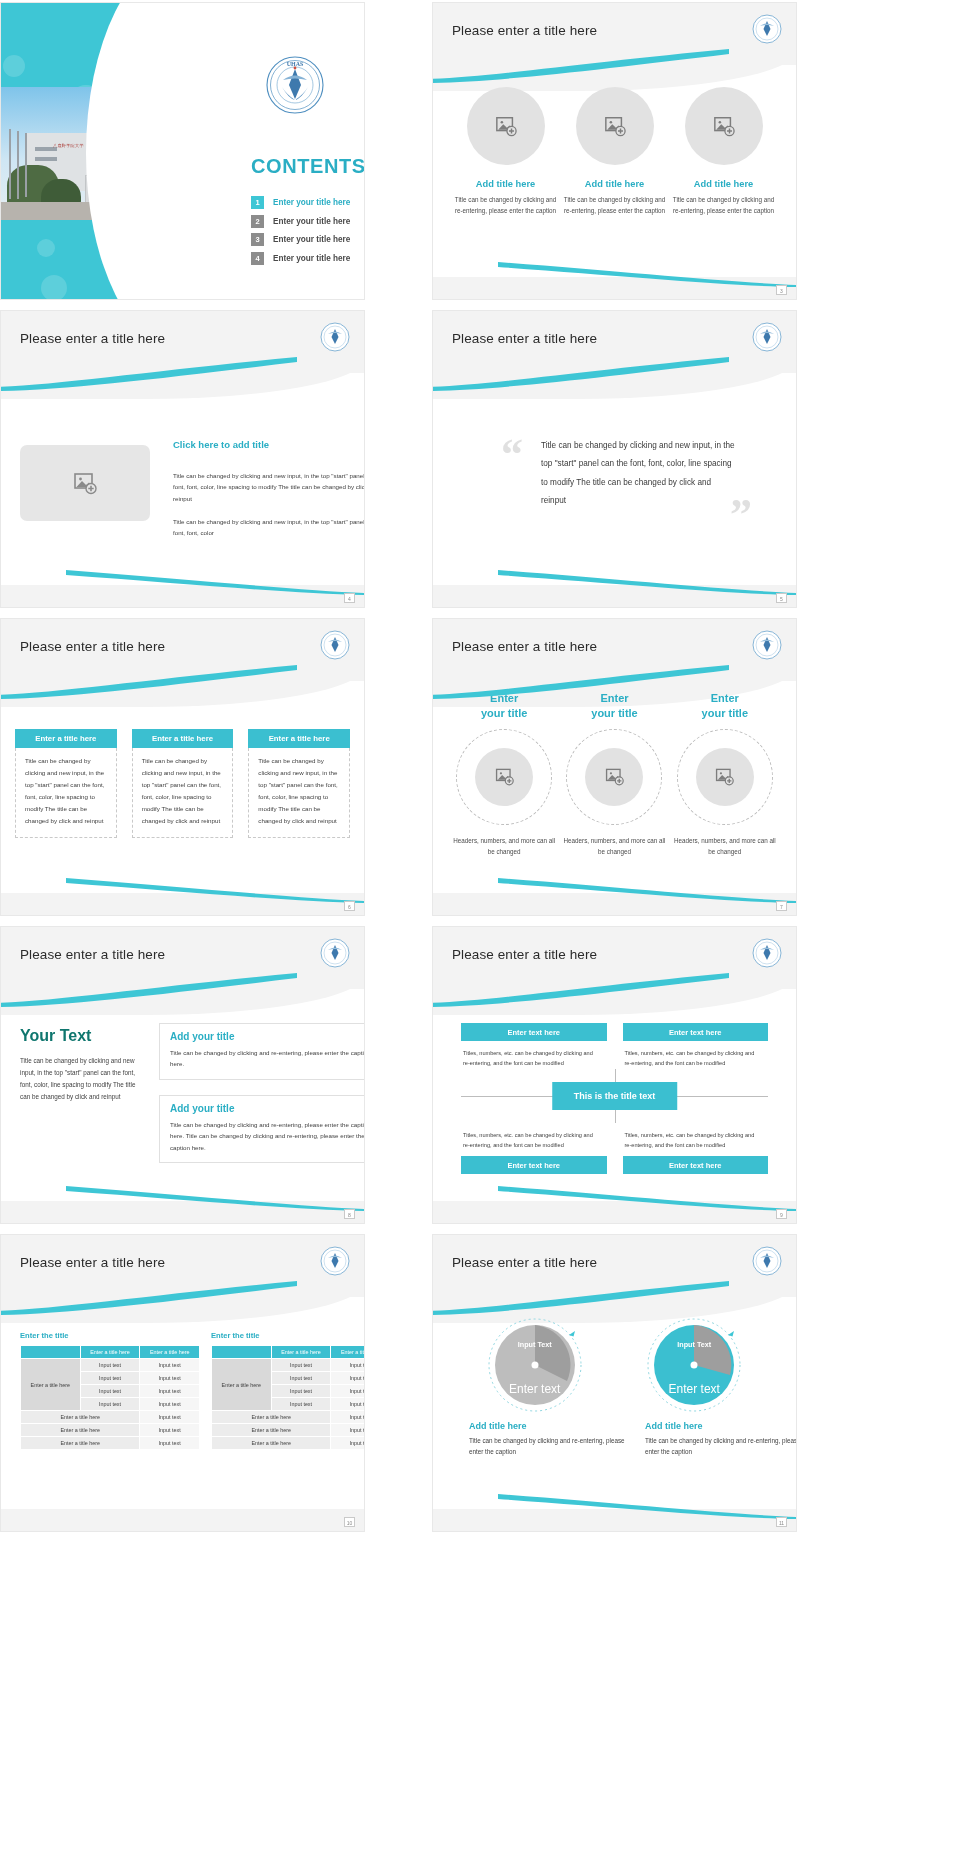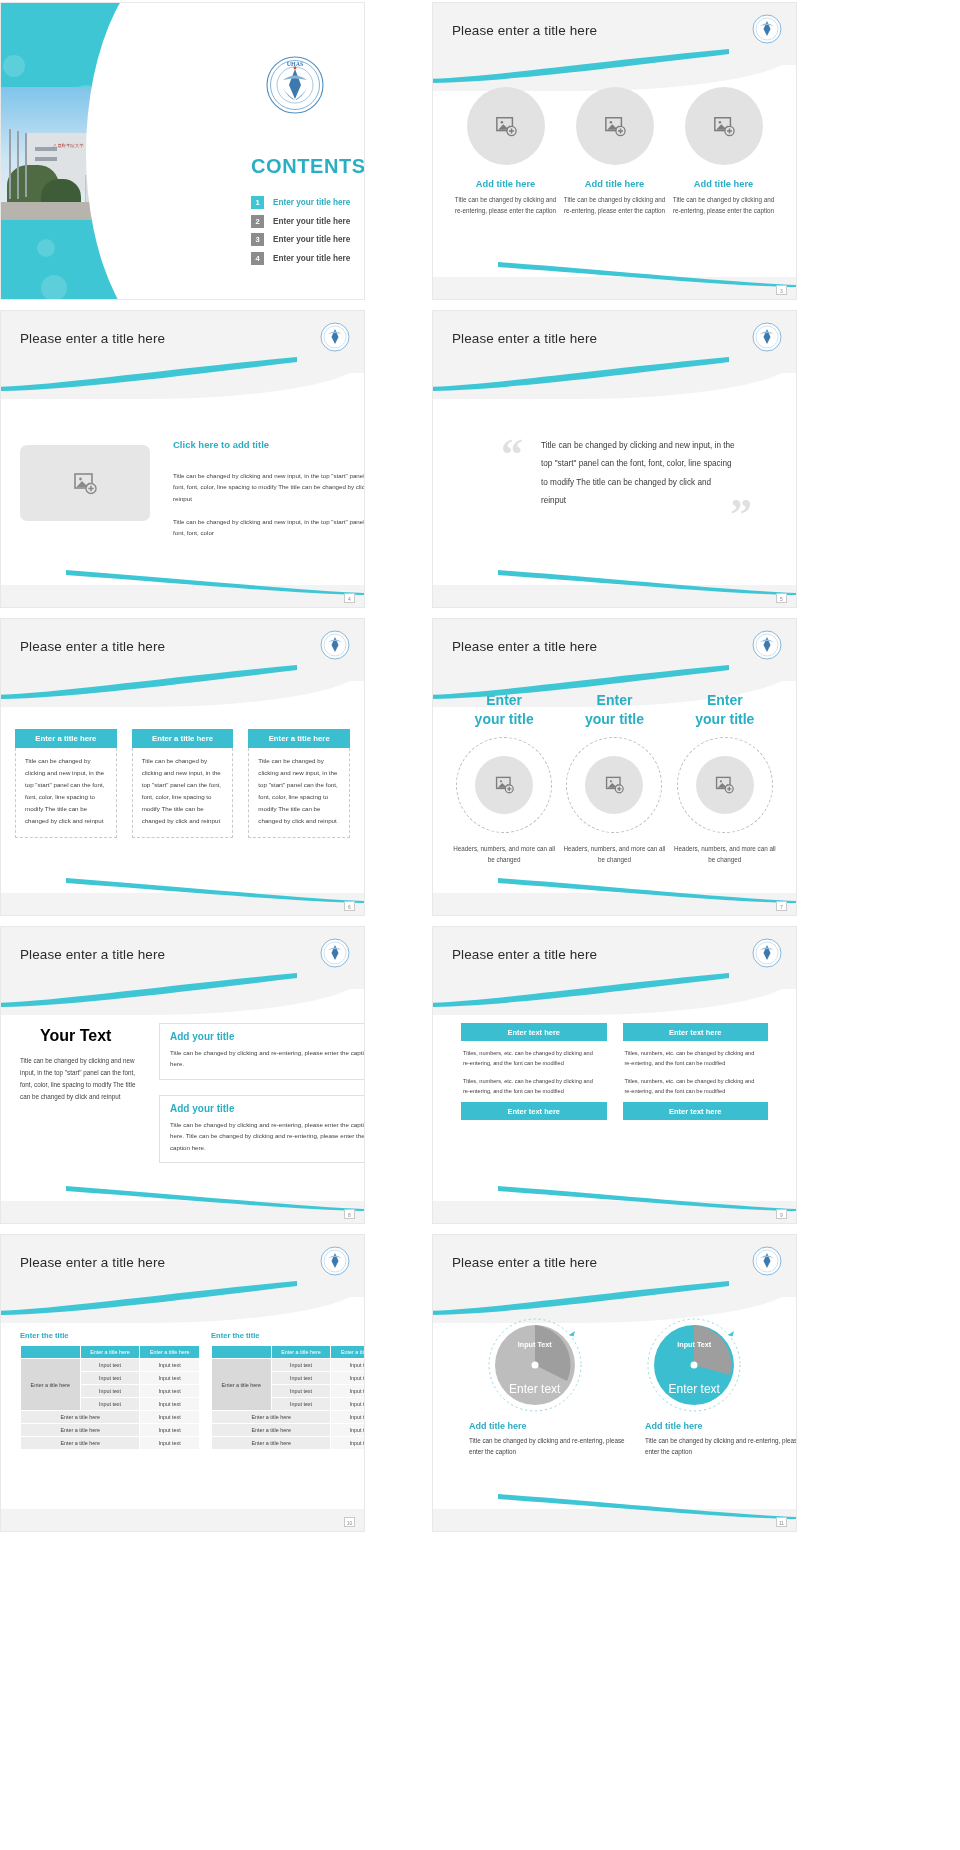--- a/index.html
+++ b/index.html
@@ -156,33 +156,33 @@
     text-align:center; padding:5px 0;
   }
   .card-b {
     border-left:1px dashed #c9c9c9; border-right:1px dashed #c9c9c9; border-bottom:1px dashed #c9c9c9;
     padding:7px 9px 9px; font-size:6.2px; color:#3f3f3f; line-height:1.95;
   }
 
   
   .dash3 { position:absolute; left:0; top:72px; width:100%; display:flex; justify-content:space-around; padding:0 16px; }
   .dash-col { width:112px; text-align:center; position:relative; }
-  .dash-t { font-size:14px; font-weight:700; color:#2aaec4; line-height:1.35; margin-bottom:8px; }
+  .dash-t { font-size:11px; font-weight:700; color:#2aaec4; line-height:1.35; margin-bottom:8px; }
   .dash-ring {
     width:96px; height:96px; border-radius:50%; border:1px dashed #bdbdbd;
     margin:0 auto; display:flex; align-items:center; justify-content:center; position:relative;
   }
   .dash-in {
     width:58px; height:58px; border-radius:50%; background:#e2e2e2;
     display:flex; align-items:center; justify-content:center;
   }
   .dash-p { font-size:6.3px; color:#4c4c4c; line-height:1.85; margin-top:10px; }
 
   
-  .yt-h { position:absolute; left:19px; top:100px; font-size:16px; font-weight:700; color:#000000;margin-left:20px; }
+  .yt-h { position:absolute; left:19px; top:100px; font-size:16px; font-weight:700; color:#0f766e; }
   .yt-p { position:absolute; left:19px; top:128px; width:125px; font-size:6.3px; color:#3f3f3f; line-height:1.9; }
   .yt-box { position:absolute; left:158px; width:232px; border:1px solid #e0e0e0; padding:7px 10px 9px; }
   .yt-box1 { top:96px; }
   .yt-box2 { top:168px; }
   .yt-bh { font-size:10px; font-weight:700; color:#2aaec4; margin-bottom:5px; }
   .yt-bp { font-size:6.2px; color:#3f3f3f; line-height:1.85; }
 
   
   .q4 { position:absolute; left:28px; top:96px; right:28px; }
   .q4-row { display:flex; gap:16px; }
@@ -615,20 +615,25 @@
 
     <div class="q4">
       <div class="q4-row">
         <div class="q4-bar">Enter text here</div>
         <div class="q4-bar">Enter text here</div>
       </div>
       <div class="q4-row">
         <div class="q4-cell">Titles, numbers, etc. can be changed by clicking and re-entering, and the font can be modified</div>
         <div class="q4-cell">Titles, numbers, etc. can be changed by clicking and re-entering, and the font can be modified</div>
       </div>
+      <div class="q4-mid">
+        <div class="q4-line"></div>
+        <div class="q4-vline"></div>
+        <div class="q4-pill">This is the title text</div>
+      </div>
       <div class="q4-row">
         <div class="q4-cell">Titles, numbers, etc. can be changed by clicking and re-entering, and the font can be modified</div>
         <div class="q4-cell">Titles, numbers, etc. can be changed by clicking and re-entering, and the font can be modified</div>
       </div>
       <div class="q4-row" style="margin-top:6px;">
         <div class="q4-bar">Enter text here</div>
         <div class="q4-bar">Enter text here</div>
       </div>
     </div>
 

